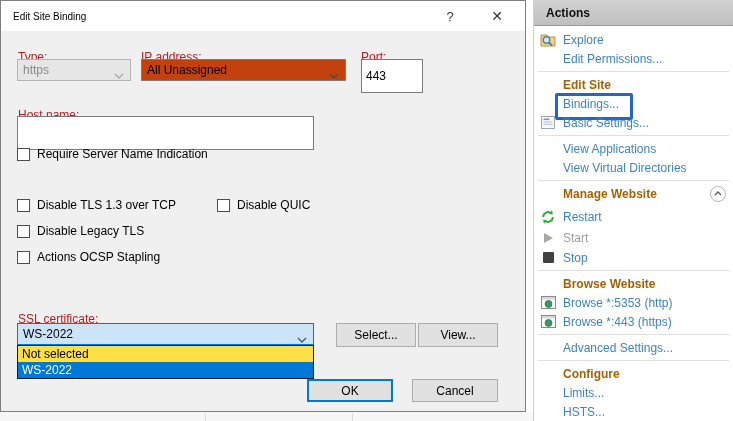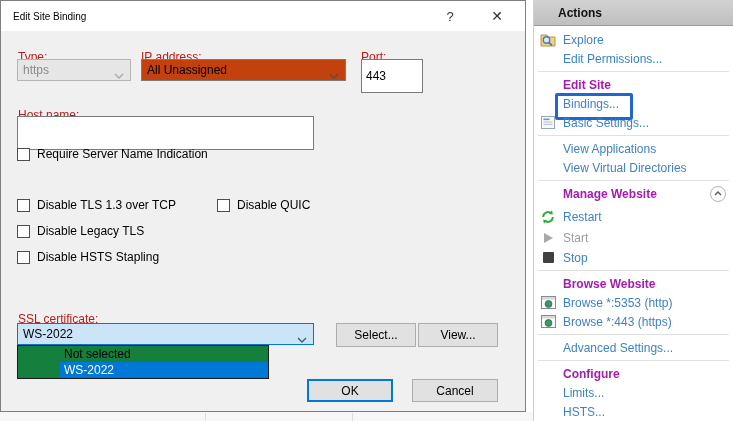--- a/index.html
+++ b/index.html
@@ -27,29 +27,29 @@
   .combo.focused { background:#cce4f7; border-color:#0078d7; }
 
   .textbox { position:absolute; height:34px; background:#ffffff; border:1px solid #7a7a7a; font-family:inherit; font-size:12px; padding:0 4px; color:#000; }
 
   .cb-row { position:absolute; display:flex; align-items:center; }
   .cb-box { width:13px; height:13px; background:#ffffff; border:1px solid #4d4d4d; margin-right:7px; flex:none; }
 
   .btn { position:absolute; height:24px; background:#e1e1e1; border:1px solid #adadad; display:flex; align-items:center; justify-content:center; font-size:12px; color:#000; cursor:default; }
   .btn.default { border:2px solid #0078d7; }
 
-  .droplist { position:absolute; left:16px; top:344px; width:252px; background:#15803d; border:1px solid #1a1a1a; z-index:5;padding-left:42px; }
+  .droplist { position:absolute; left:16px; top:344px; width:297px; background:#fde047; border:1px solid #1a1a1a; z-index:5; }
   .droplist .opt { height:16px; line-height:16px; padding-left:4px; color:#000; }
   .droplist .opt.selected { background:#0078d7; color:#ffffff; }
 
   
   .actions { position:absolute; left:533px; top:0; width:200px; height:421px; background:#ffffff; border-left:1px solid #cfcfcf; overflow:hidden; }
-  .actions-header { height:26px; background:linear-gradient(#d2d2d2,#bfbfbf); border-bottom:1px solid #9a9a9a; display:flex; align-items:center; padding-left:24px; font-weight:bold; font-size:12px; color:#111; }
+  .actions-header { height:26px; background:linear-gradient(#d2d2d2,#bfbfbf); border-bottom:1px solid #9a9a9a; display:flex; align-items:center; padding-left:12px; font-weight:bold; font-size:12px; color:#111; }
   .a-row { position:relative; height:19px; display:flex; align-items:center; padding-left:29px; color:#3f82c4; cursor:default; }
-  .a-row.header { color:#a21caf; font-weight:bold; }
+  .a-row.header { color:#a16207; font-weight:bold; }
   .a-row.disabled { color:#9c9c9c; }
   .a-row .a-icon { position:absolute; left:6px; top:50%; transform:translateY(-50%); width:16px; height:16px; display:flex; align-items:center; justify-content:center; }
   .a-sep { height:1px; background:#e0e0e0; margin:3px 4px 3px 4px; }
   .mt2{margin-top:2px;} .mt4{margin-top:4px;} .mt1{margin-top:1px;}
 
   .collapse-btn { position:absolute; right:7px; top:50%; transform:translateY(-50%); width:16px; height:16px; border-radius:50%; border:1px solid #b0b7bd; display:flex; align-items:center; justify-content:center; background:#fdfdfd; }
 
   .highlight-box { position:absolute; left:-8px; top:-4px; width:78px; height:27px; border:3px solid #1f66d1; border-radius:2px; pointer-events:none; }
 
   .start-tri { width:0; height:0; border-left:9px solid #a9a9a9; border-top:5px solid transparent; border-bottom:5px solid transparent; }
@@ -110,21 +110,21 @@
     <div class="cb-row" style="left:216px; top:197px">
       <span class="cb-box"></span>
       <span>Disable QUIC</span>
     </div>
     <div class="cb-row" style="left:16px; top:223px">
       <span class="cb-box"></span>
       <span>Disable Legacy TLS</span>
     </div>
     <div class="cb-row" style="left:16px; top:249px">
       <span class="cb-box"></span>
-      <span>Disable HSTS Stapling</span>
+      <span>Actions OCSP Stapling</span>
     </div>
 
     <span class="dlg-label" style="left:17px; top:303px">SSL certificate:</span>
     <div class="combo focused" style="left:16px; top:322px; width:297px">
       <span>WS-2022</span>
       <span class="chev">
         <svg width="10" height="6">
             <polyline points="1,1 5,5 9,1" fill="none" stroke="#3a5a78" stroke-width="1.3"></polyline>
           </svg>
       </span>

